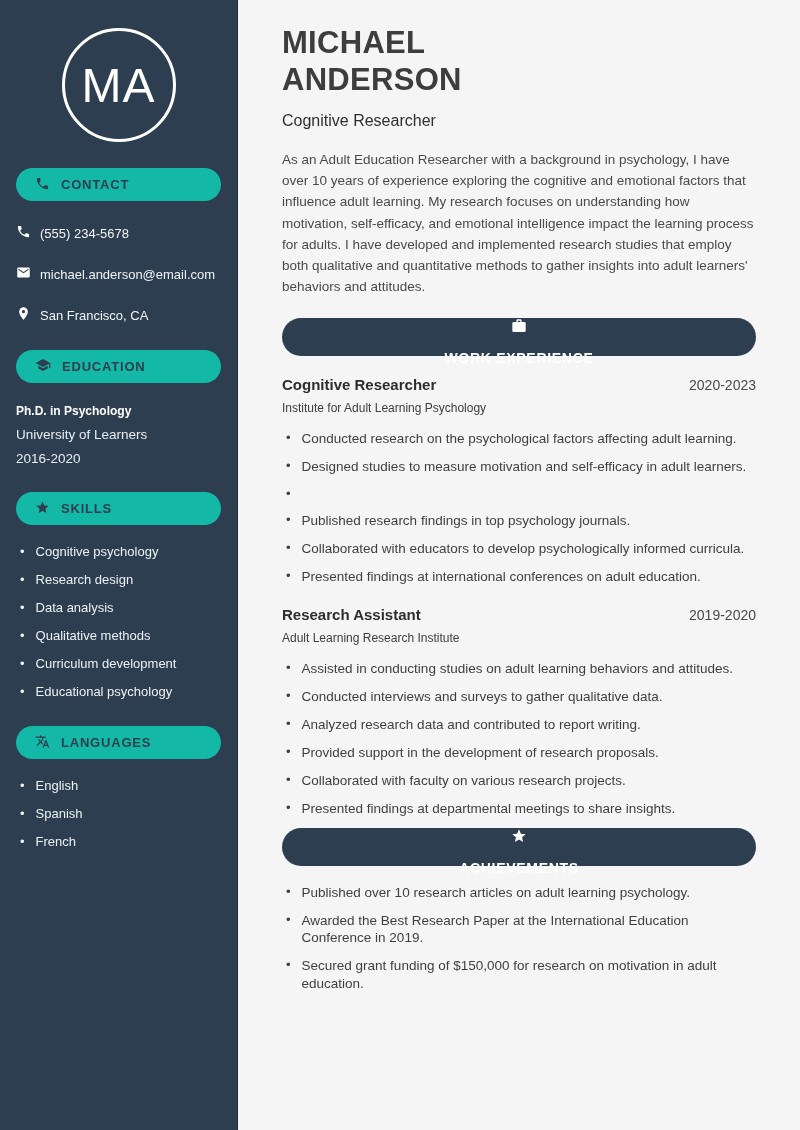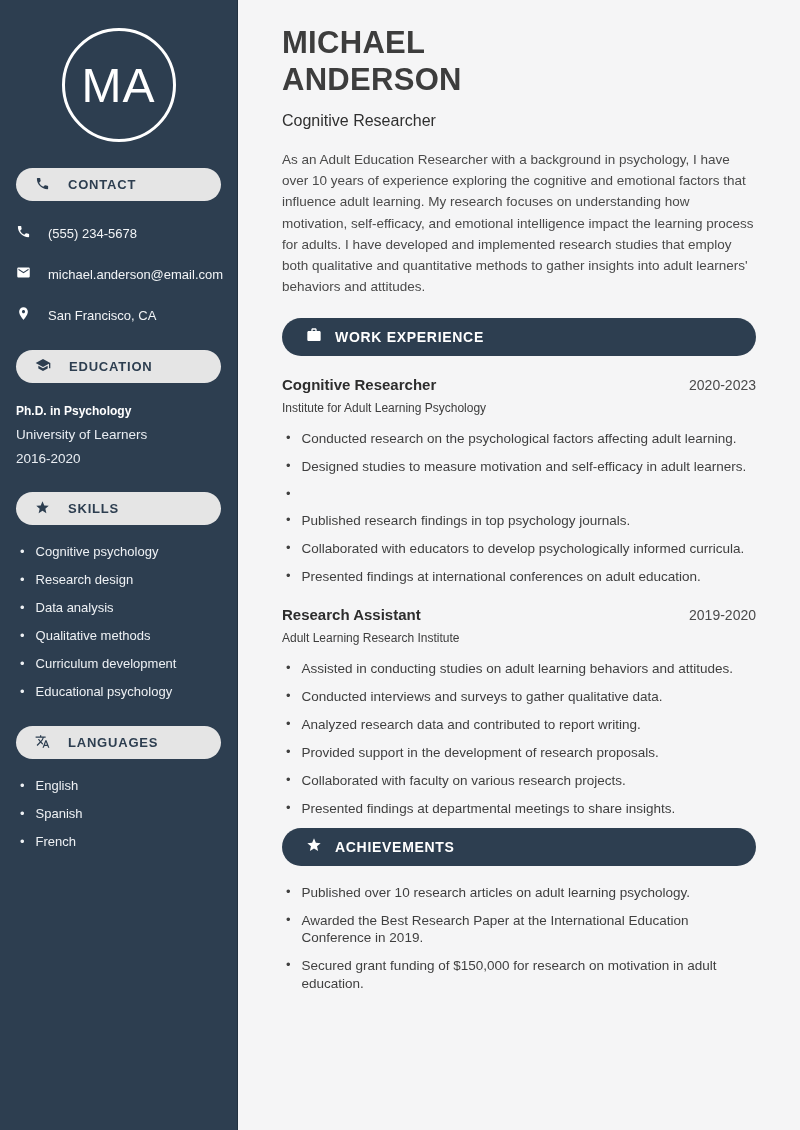--- a/index.html
+++ b/index.html
@@ -25,32 +25,32 @@
     width: 114px; height: 114px;
     border: 3px solid #ffffff;
     border-radius: 50%;
     margin: 28px auto 0;
     display: flex; align-items: center; justify-content: center;
     font-size: 48px; font-weight: 400; letter-spacing: 1px; color: #ffffff; text-align: center;
   }
   .side-pill {
     margin: 26px 16px 0;
     height: 33px;
-    background: #e5e5e5;
+    background: #14b8a6;
     border-radius: 17px;
     color: #2d3e50;
     display: flex; align-items: center;
     padding: 0 12px 0 19px;
-    gap: 18px;
+    gap: 11px;
     font-size: 13px; font-weight: 700; letter-spacing: 0.8px;
   }
   .side-pill svg { flex-shrink: 0; }
   .contact-list { margin: 12px 16px 0; }
   .contact-item {
-    display: flex; align-items: center; gap: 17px;
+    display: flex; align-items: center; gap: 9px;
     margin-top: 23px;
     font-size: 13px; color: #f2f4f6;
   }
   .contact-item svg { flex-shrink: 0; }
   .edu-block { margin: 21px 16px 0; }
   .edu-degree { font-size: 12px; font-weight: 700; color: #ffffff; }
   .edu-line { font-size: 13.5px; color: #e9edf2; margin-top: 9px; }
   .side-list { margin: 19px 16px 0 20px; list-style: none; }
   .side-list li {
     display: flex; gap: 11px; align-items: flex-start;
@@ -71,21 +71,21 @@
     font-size: 13.5px; line-height: 1.56; color: #4a4a4a;
   }
   .main-pill {
     margin-top: 21px;
     height: 38px;
     border-radius: 19px;
     background: #2d3e50;
     color: #ffffff;
     display: flex; align-items: center; gap: 13px;
     padding: 0 24px;
-    font-size: 14px; font-weight: 700; letter-spacing: 0.7px;
+    font-size: 14px; font-weight: 700; letter-spacing: 0.7px; flex-direction: column;
   }
   .main-pill svg { flex-shrink: 0; }
   .job-head {
     display: flex; justify-content: space-between; align-items: baseline;
     margin-top: 20px;
   }
   .job-title { font-size: 15px; font-weight: 700; color: #2d2d2d; }
   .job-dates { font-size: 14px; color: #4a4a4a; }
   .job-company { margin-top: 8px; font-size: 12px; color: #3d3d3d; }
   .bullets { margin: 15px 0 0 4px; list-style: none; }

